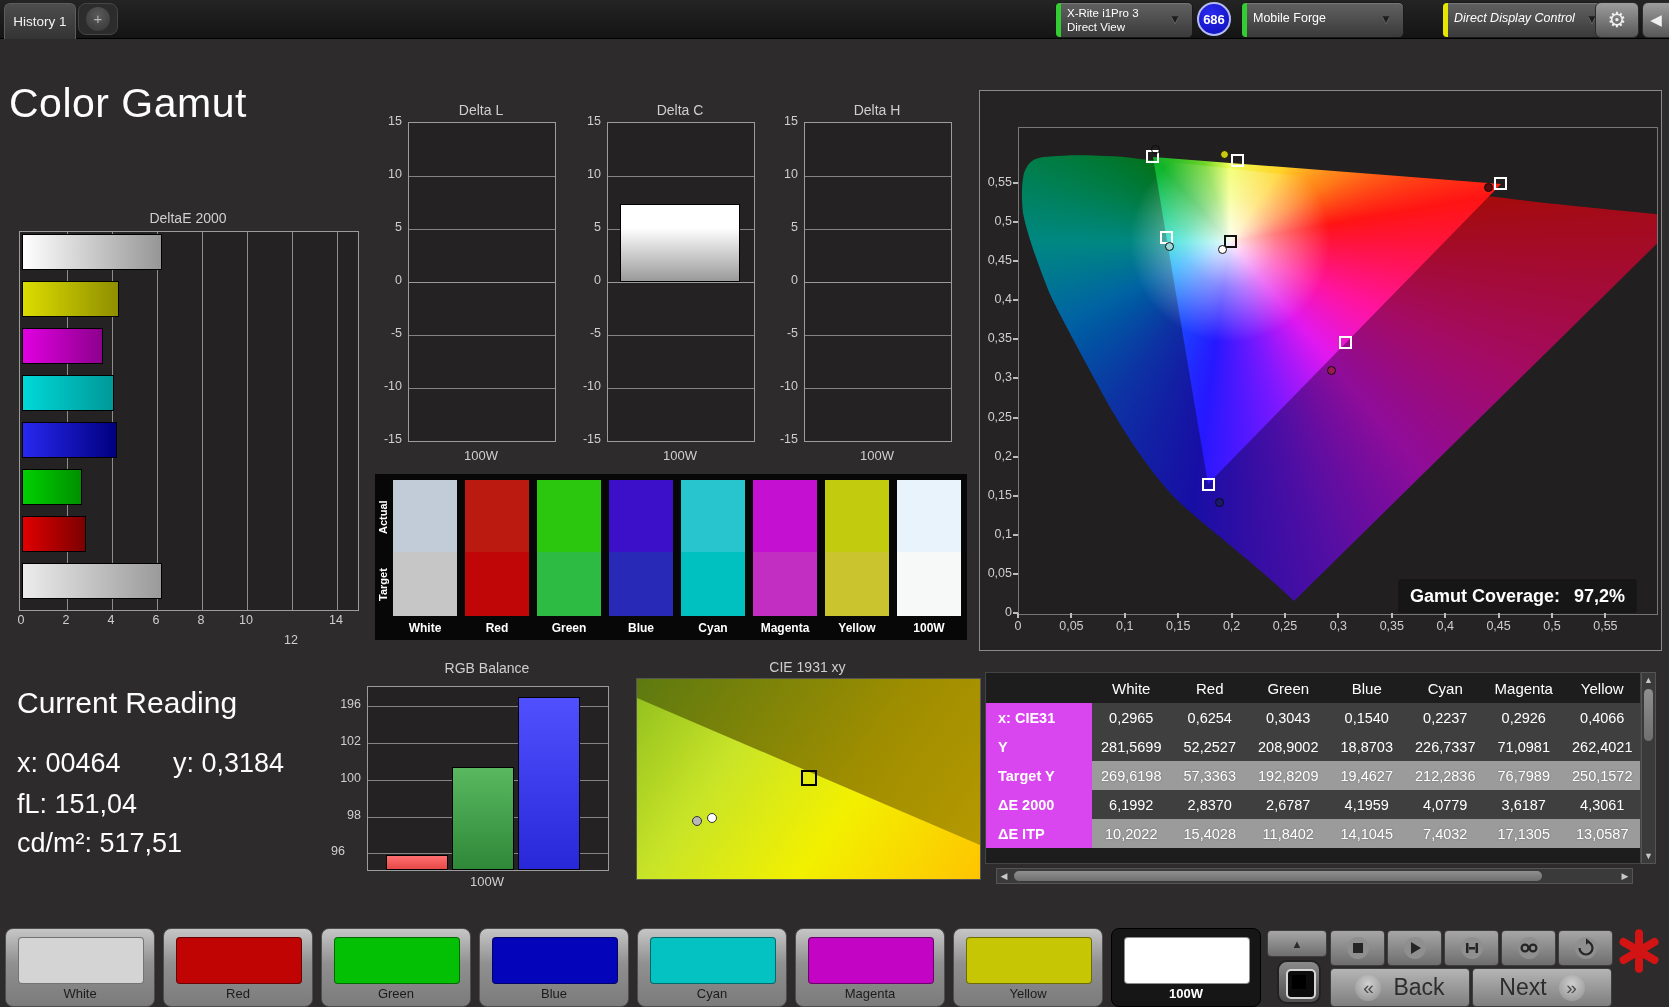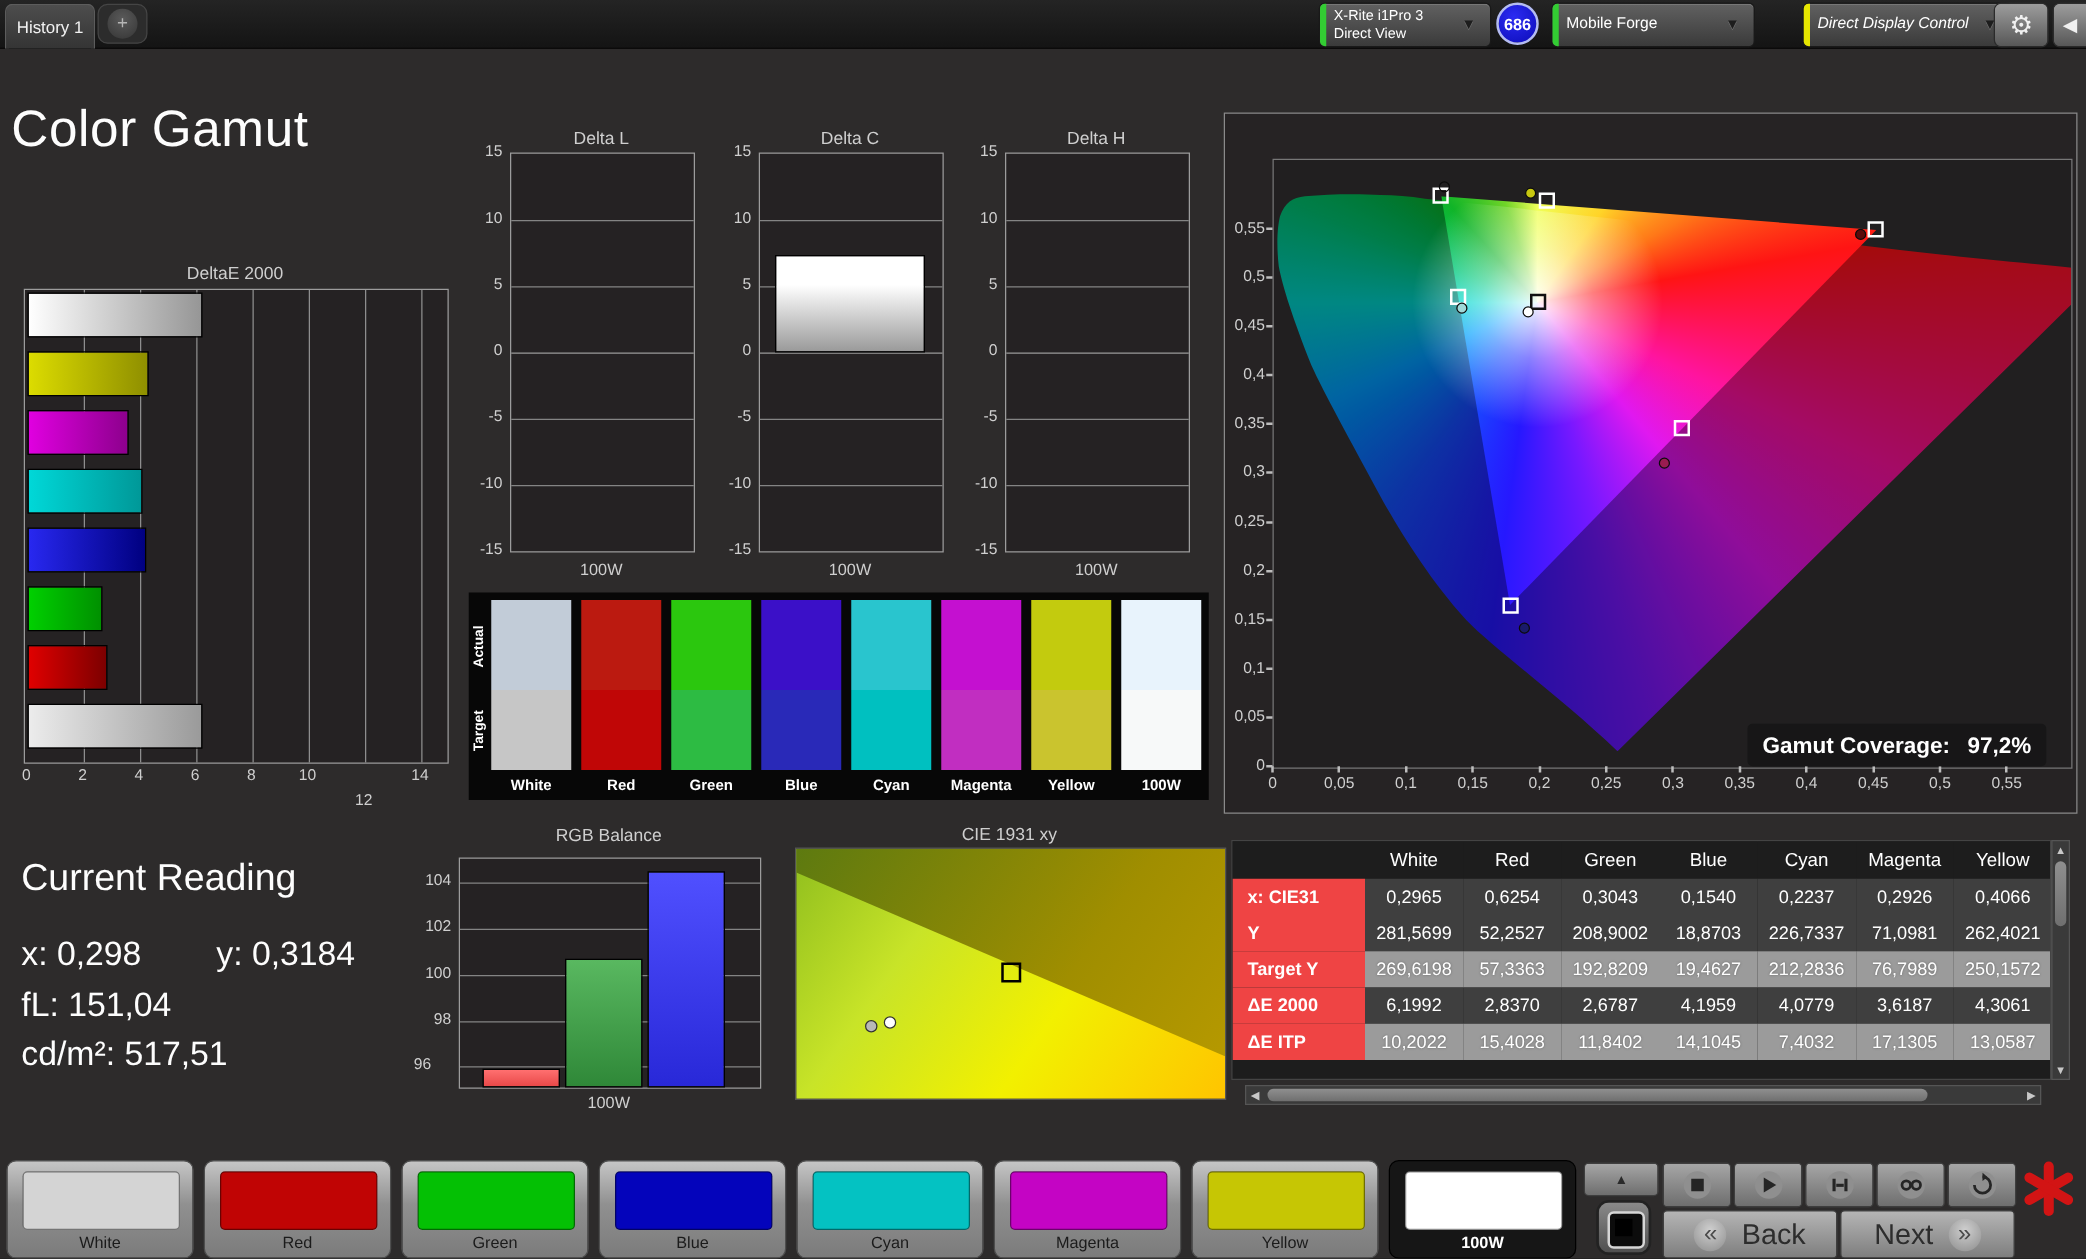--- a/index.html
+++ b/index.html
@@ -56,21 +56,21 @@
     background:linear-gradient(125deg,#8fbe1e 0%,#c8e428 30%,#f2f000 62%,#ffc400 100%);}
   .cie31 .dark{position:absolute;inset:0;background:linear-gradient(125deg,#5d7a10,#a08e00 60%,#b89a00);
     clip-path:polygon(0 0,100% 0,100% 83%,0 9.5%);}
   
   .cr-title{position:absolute;left:17px;top:686px;font-size:30px;color:#fdfdfd;}
   .cr{position:absolute;font-size:27px;color:#fdfdfd;}
   
   .dtable{position:absolute;left:985px;top:672px;width:656px;height:192px;overflow:hidden;background:#1d1d1d;border:1px solid #444;box-sizing:border-box;}
   .trow{display:flex;width:656px;}
   .tcell{color:#fff;font-size:14.5px;display:flex;align-items:center;justify-content:center;flex:0 0 78.5px;height:29px;}
-  .tlabel{flex:0 0 106px;justify-content:flex-start;padding-left:12px;box-sizing:border-box;font-weight:bold;background:#ef4444;}
+  .tlabel{flex:0 0 106px;justify-content:flex-start;padding-left:12px;box-sizing:border-box;font-weight:bold;background:#d946ef;}
   .rowdark .tcell:not(.tlabel){background:#3f3f3f;}
   .rowlight .tcell:not(.tlabel){background:#9b9b9b;text-shadow:0 0 2px rgba(0,0,0,.35);}
   .thead .tcell{background:#1d1d1d;height:30px;font-size:15px;}
   
   .sbar{position:absolute;background:#3a3a3a;border:1px solid #555;box-sizing:border-box;}
   .sthumb{position:absolute;background:linear-gradient(#8f8f8f,#6f6f6f);border-radius:6px;}
   .sarrow{position:absolute;color:#c8c8c8;font-size:9px;display:flex;align-items:center;justify-content:center;}
   
   .cbtn{position:absolute;top:928px;width:150px;height:79px;border-radius:8px;background:linear-gradient(#c6c6c6,#909090 45%,#7b7b7b);border:1px solid #4e4e4e;box-sizing:border-box;}
   .cbtn .swatch{position:absolute;left:12px;top:8px;width:124px;height:45px;border-radius:4px;border:1px solid rgba(0,0,0,.45);}
@@ -314,21 +314,21 @@
         <div class="axlabel" style="left: 605.4px; top: 528px; width: 40px; text-align: center;">0,55</div>
         <div class="tick" style="left: 624.4px; top: 522px; width: 2px; height: 5px;"></div>
       </div>
     <div class="coverage">
       <span>Gamut Coverage:</span>
       <span>97,2%</span>
     </div>
   </div>
 
   <div class="cr-title">Current Reading</div>
-  <div class="cr" style="left:17px;top:748px;">x: 0,298</div>
+  <div class="cr" style="left:17px;top:748px;">x: 00464</div>
   <div class="cr" style="left:173px;top:748px;">y: 0,3184</div>
   <div class="cr" style="left:17px;top:789px;">fL: 151,04</div>
   <div class="cr" style="left:17px;top:828px;">cd/m²: 517,51</div>
 
   <div class="charttitle" style="left:367px;top:660px;width:240px;">RGB Balance</div>
   <div class="frame" style="left:367px;top:686px;width:240px;height:183px;" id="rgbchart">
       <div class="gridh" style="top: 19px;"></div>
       <div class="gridh" style="top: 56px;"></div>
       <div class="gridh" style="top: 93px;"></div>
       <div class="gridh" style="top: 130px;"></div>
@@ -513,18 +513,18 @@
   <div class="abs" style="left:1616px;top:928px;">
     <svg width="46" height="46" viewBox="0 0 40 40">
       <g fill="#d21414">
         <rect x="16.5" y="1" width="7" height="38" rx="3.5"></rect>
         <rect x="16.5" y="1" width="7" height="38" rx="3.5" transform="rotate(60 20 20)"></rect>
         <rect x="16.5" y="1" width="7" height="38" rx="3.5" transform="rotate(120 20 20)"></rect>
       </g>
     </svg>
   </div>
 
-<div class="axlabel" style="left: 331px; top: 697px; width: 30px; text-align: right;">104</div>
+<div class="axlabel" style="left: 331px; top: 697px; width: 30px; text-align: right;">196</div>
     <div class="axlabel" style="left: 331px; top: 734px; width: 30px; text-align: right;">102</div>
     <div class="axlabel" style="left: 331px; top: 771px; width: 30px; text-align: right;">100</div>
     <div class="axlabel" style="left: 331px; top: 808px; width: 30px; text-align: right;">98</div>
     <div class="axlabel" style="left: 331px; top: 844px; width: 30px; ">96</div>
   </div>
 
 </body></html>

